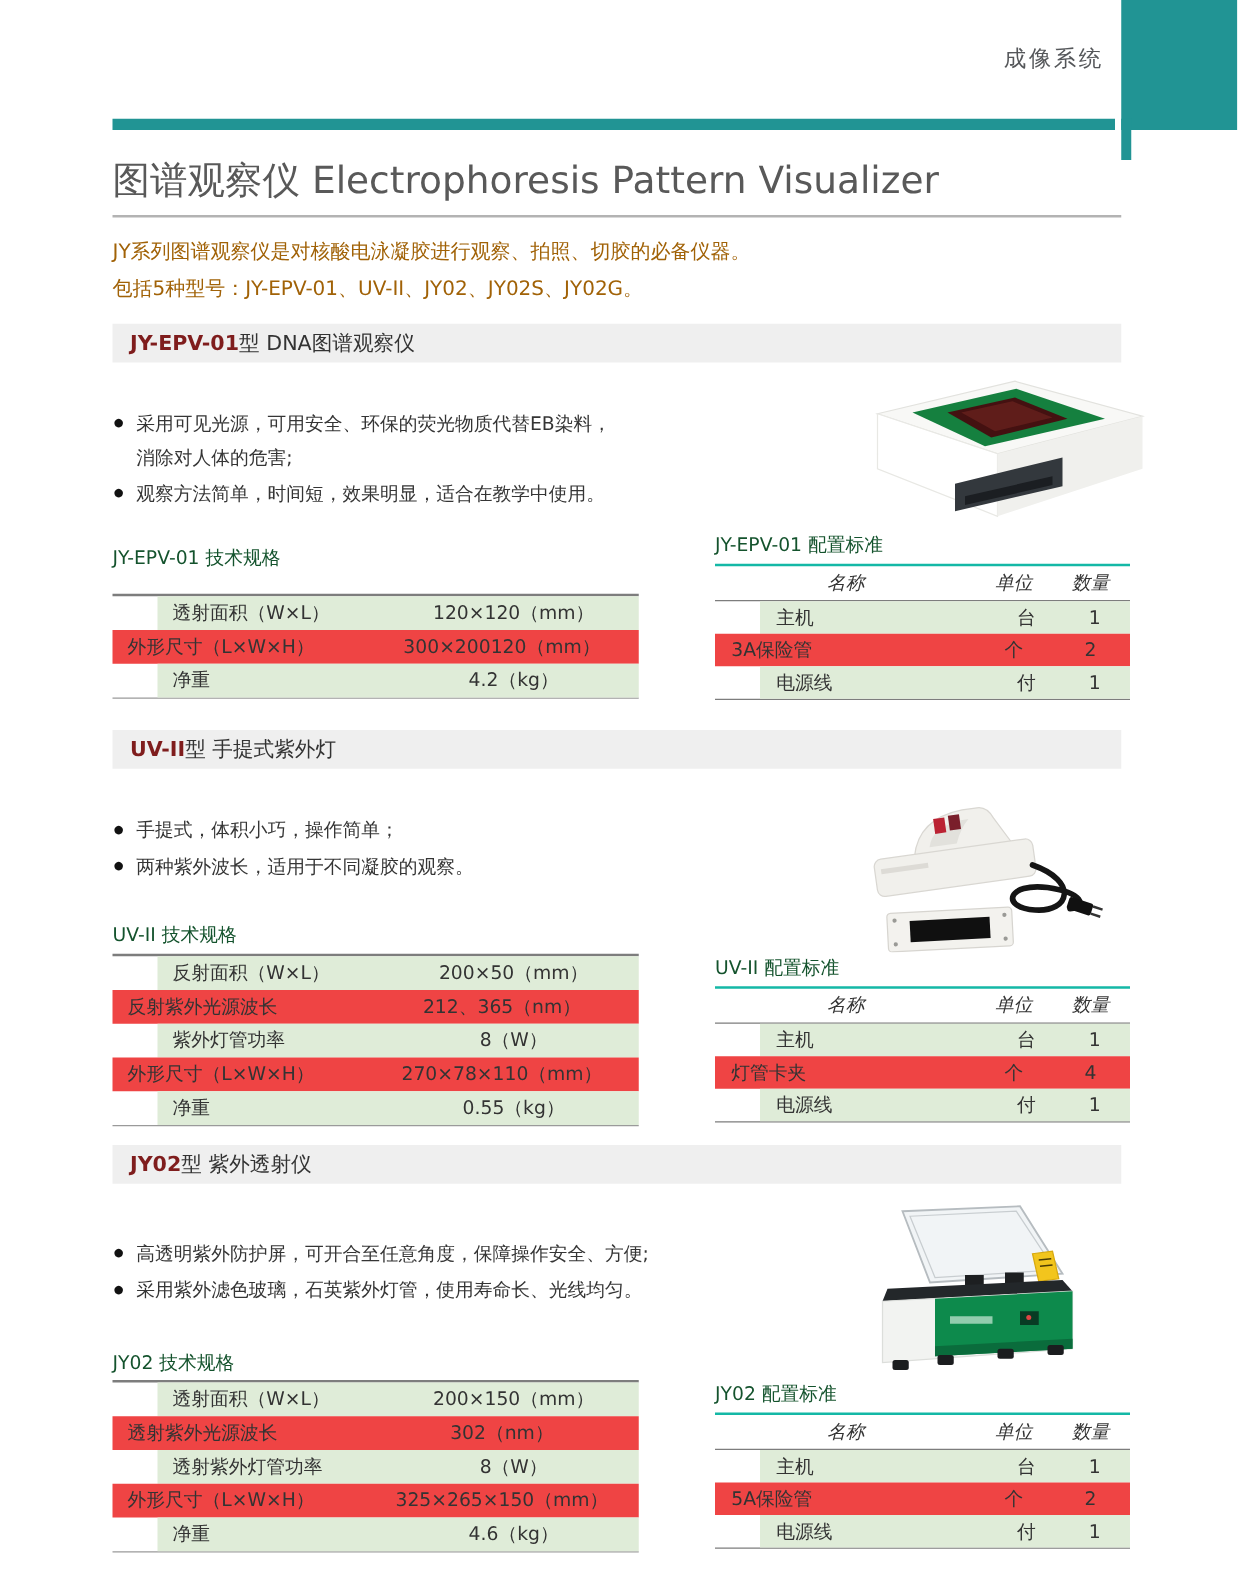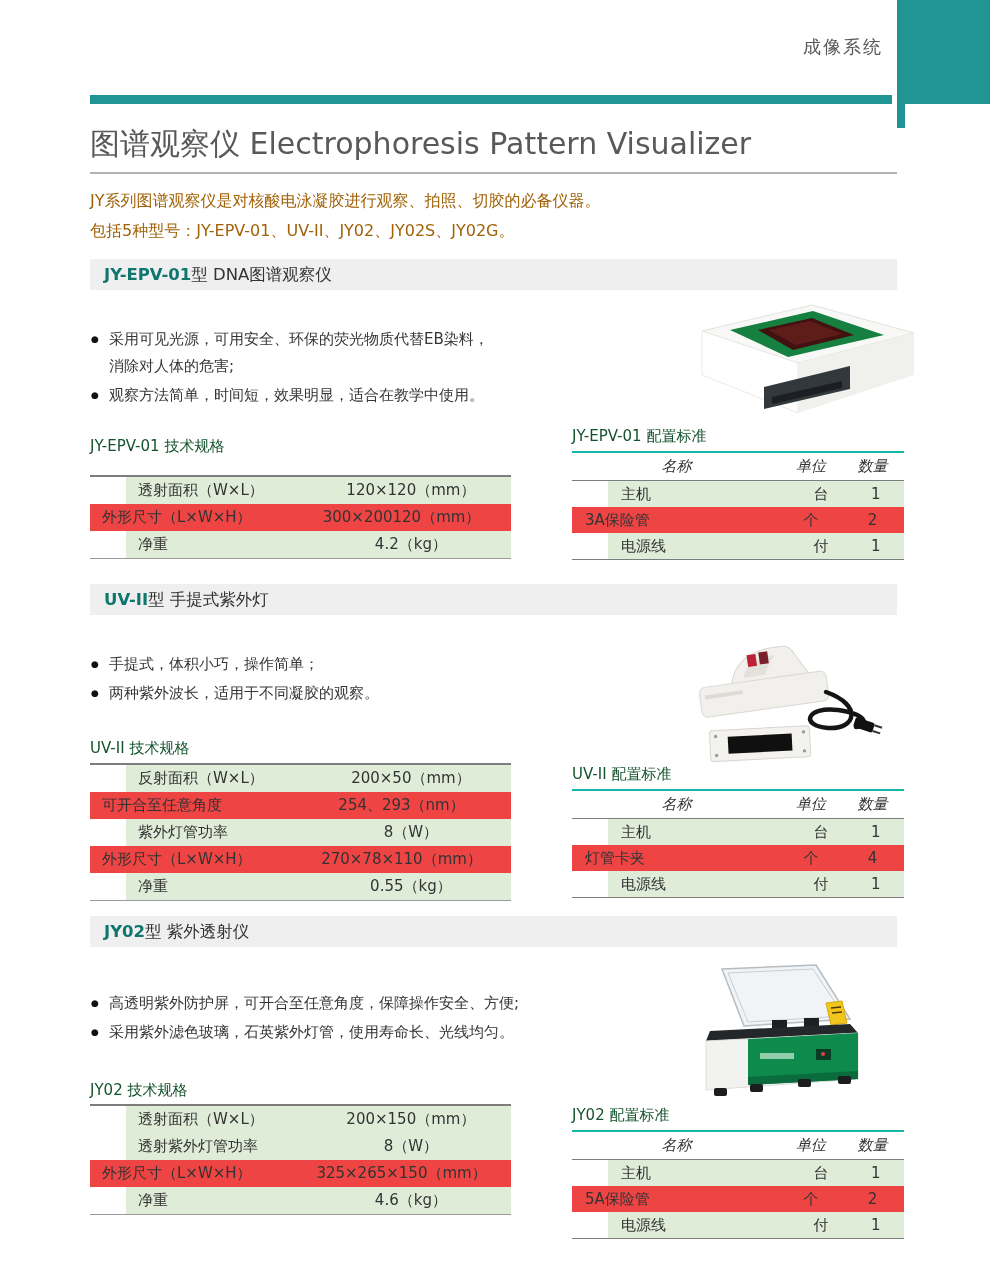--- a/index.html
+++ b/index.html
@@ -11,21 +11,21 @@
   .corner-tab{position:absolute;left:897px;top:95px;width:8px;height:33px;background:var(--teal,#219494);}
   .corner-label{position:absolute;top:35px;right:107px;font-size:18px;color:#55575a;letter-spacing:2px;}
   .accent-bar{position:absolute;left:90px;top:95px;width:802px;height:9px;background:var(--teal,#219494);}
   .page-title{position:absolute;left:90px;top:124px;width:810px;font-size:30px;color:#595959;white-space:nowrap;}
   .title-divider{position:absolute;left:90px;top:172px;width:807px;height:2px;background:#b3b3b3;}
   .intro{position:absolute;left:90px;top:186px;width:760px;font-size:16px;line-height:30px;color:#a16207;}
 
   
   .sec-bar{position:absolute;left:90px;width:807px;height:31px;background:var(--bar_gray,#efefef);
            line-height:31px;padding-left:14px;box-sizing:border-box;font-size:16.5px;color:#333;}
-  .sec-bar .model{font-weight:bold;color:#0f766e;}
+  .sec-bar .model{font-weight:bold;color:#7f1d1d;}
 
   
   .bullets{position:absolute;left:91px;margin:0;padding:0;list-style:none;width:470px;}
   .bullets li{display:flex;align-items:flex-start;font-size:15px;line-height:27px;color:#353535;margin:0 0 2px 0;}
   .bullets .dot{flex:0 0 18px;font-size:9px;line-height:27px;color:#111;}
   .bullets .btext{white-space:pre-line;}
 
   
   .tbl-title{position:absolute;font-size:15px;color:#14532d;white-space:nowrap;}
   .spec-table{position:absolute;left:90px;width:421px;border-top:2px solid #7d7d7d;border-bottom:1px solid #9a9a9a;font-size:15px;}
@@ -178,22 +178,22 @@
     </g>
   </svg>
 
   <div class="tbl-title" style="left:90px;top:739px;">UV-II 技术规格</div>
   <div class="spec-table" style="top:763px;">
       <div class="trow green">
         <div class="cell c0">反射面积（W×L）</div>
         <div class="cell c1">200×50（mm）</div>
       </div>
       <div class="trow plain">
-        <div class="cell c0">可开合至任意角度</div>
-        <div class="cell c1">254、293（nm）</div>
+        <div class="cell c0">反射紫外光源波长</div>
+        <div class="cell c1">212、365（nm）</div>
       </div>
       <div class="trow green">
         <div class="cell c0">紫外灯管功率</div>
         <div class="cell c1">8（W）</div>
       </div>
       <div class="trow plain">
         <div class="cell c0">外形尺寸（L×W×H）</div>
         <div class="cell c1">270×78×110（mm）</div>
       </div>
       <div class="trow green">
@@ -263,20 +263,24 @@
     <rect x="100" y="116" width="13" height="8" rx="2" fill="#1b1d1f"></rect>
     <rect x="140" y="113" width="13" height="8" rx="2" fill="#1b1d1f"></rect>
   </svg>
 
   <div class="tbl-title" style="left:90px;top:1081px;">JY02 技术规格</div>
   <div class="spec-table" style="top:1104px;">
       <div class="trow green">
         <div class="cell c0">透射面积（W×L）</div>
         <div class="cell c1">200×150（mm）</div>
       </div>
+      <div class="trow plain">
+        <div class="cell c0">透射紫外光源波长</div>
+        <div class="cell c1">302（nm）</div>
+      </div>
       <div class="trow green">
         <div class="cell c0">透射紫外灯管功率</div>
         <div class="cell c1">8（W）</div>
       </div>
       <div class="trow plain">
         <div class="cell c0">外形尺寸（L×W×H）</div>
         <div class="cell c1">325×265×150（mm）</div>
       </div>
       <div class="trow green">
         <div class="cell c0">净重</div>

